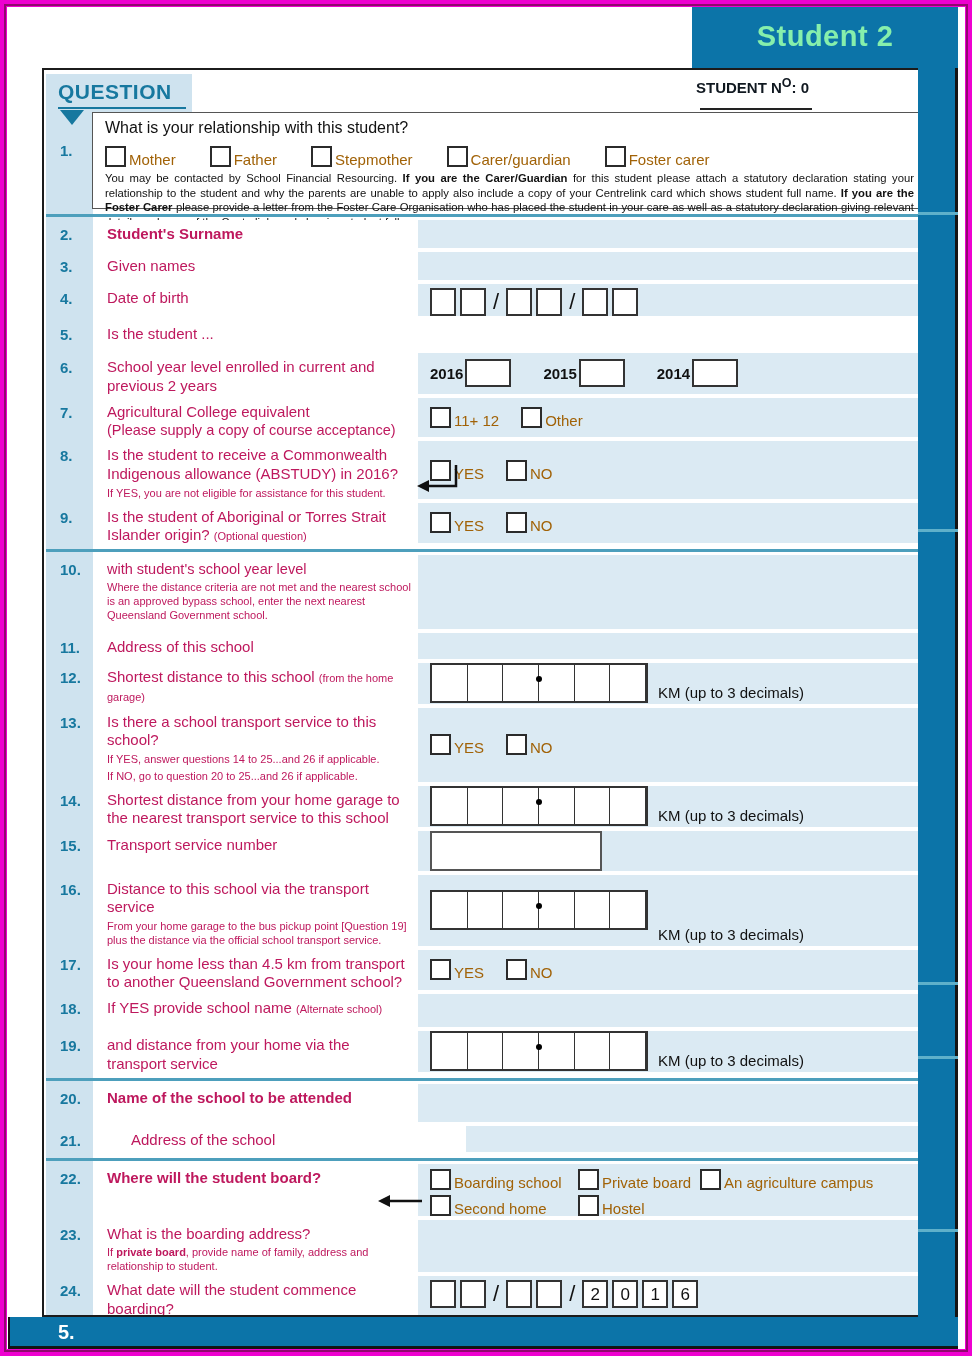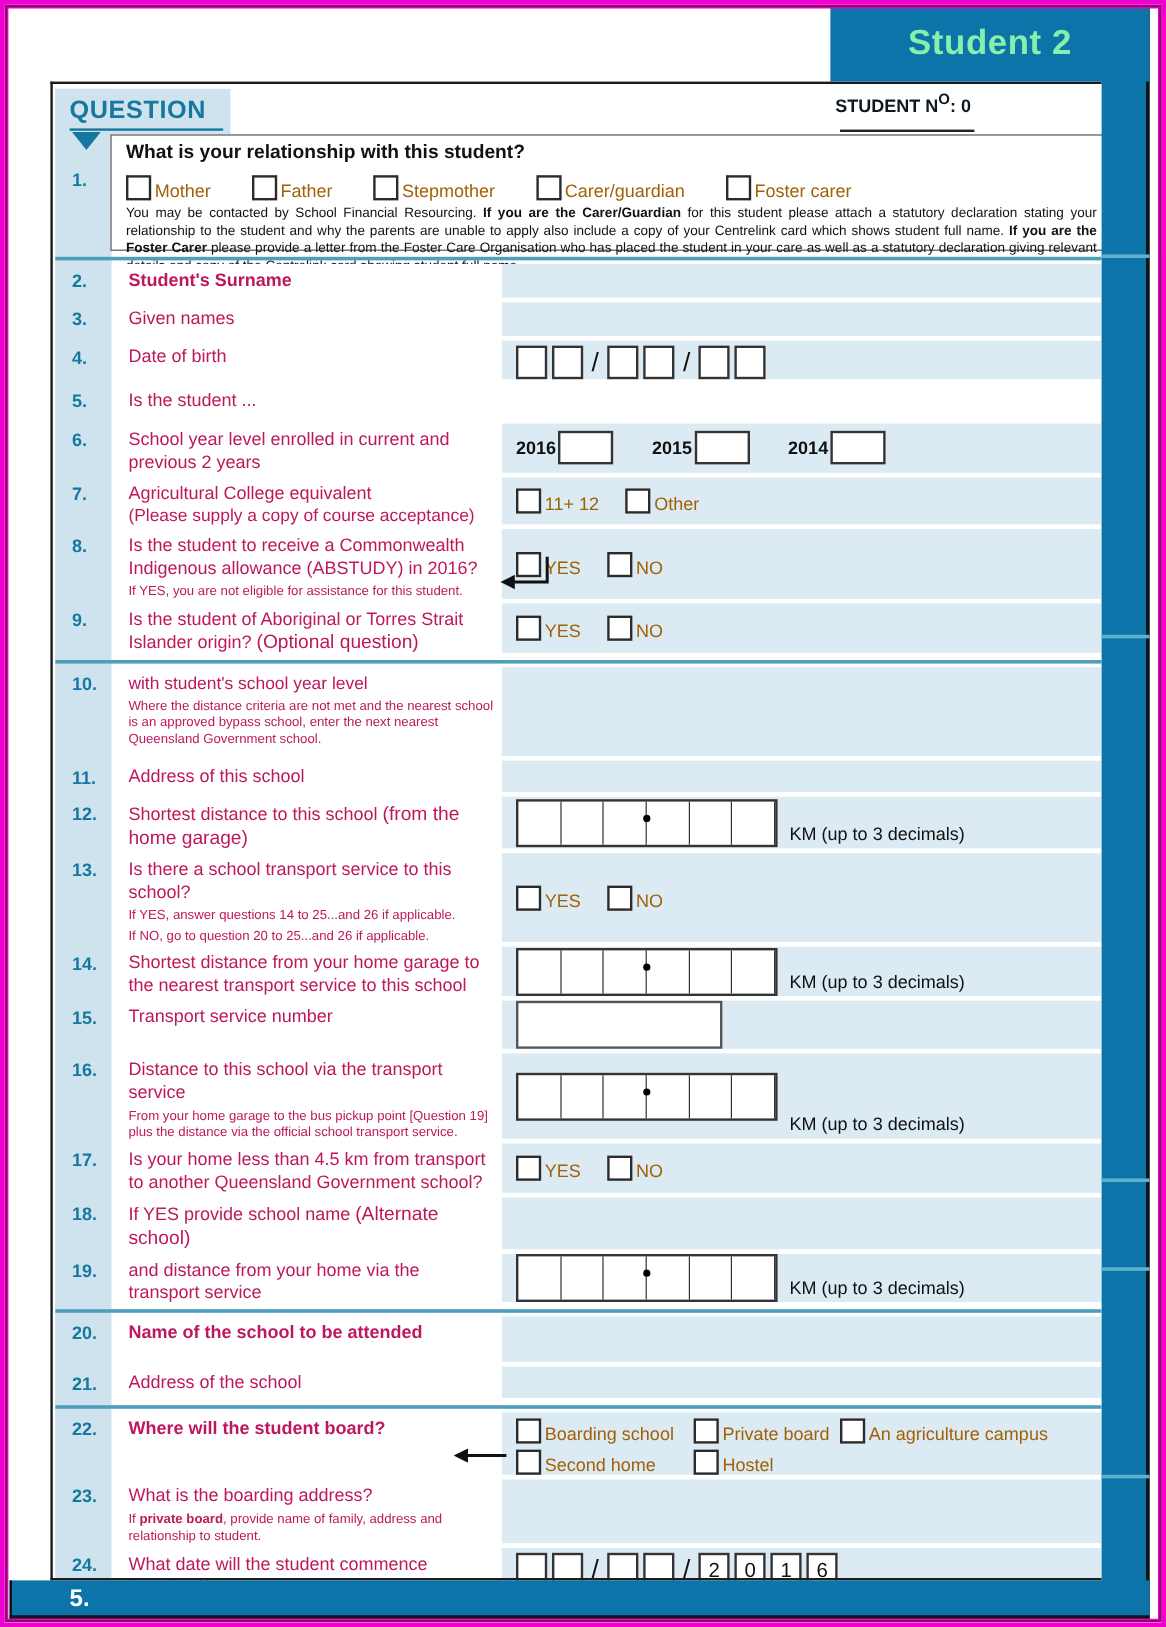--- a/index.html
+++ b/index.html
@@ -25,38 +25,38 @@
   #question-block .qword{display:inline-block; font-size:21px; font-weight:bold; color:var(--tealtxt);
     letter-spacing:0.5px; border-bottom:2px solid var(--tealtxt); padding:0 14px 3px 0;}
   #question-block .tri{width:0; height:0; border-left:12px solid transparent; border-right:12px solid transparent;
     border-top:15px solid var(--tealtxt); margin:1px 0 0 2px;}
   #student-no{position:absolute; left:696px; top:76px; width:214px; font-size:15px; font-weight:bold; color:#101820;}
   .sn-line{display:inline-block; width:112px; height:13px; border-bottom:2px solid #222; margin-left:4px;}
   #office-use{font-size:10px; font-weight:bold; color:var(--office); text-align:right; margin:3px 2px 0 0; letter-spacing:0.4px;}
   #q1-num{position:absolute; left:60px; top:142px; font-size:15px; font-weight:bold; color:var(--tealtxt); z-index:3;}
   #q1-box{position:absolute; left:92px; top:112px; width:833px; height:97px; background:#fff;
     border:1px solid #555; z-index:2; padding:6px 10px 4px 12px;}
-  #q1-title{font-size:16px; font-weight:bold; color:#111; margin-bottom:4px;}
+  #q1-title{font-size:16px; font-weight:normal; color:#111; margin-bottom:4px;}
   #q1-opts{display:flex; gap:34px; align-items:flex-end; height:26px;}
   .cb-item{display:flex; align-items:flex-end; gap:3px; font-size:15px; color:#a16207; line-height:1;}
   .cb{width:21px; height:21px; background:#fff; border:2px solid #2b2b2b; flex:none;}
   #q1-fine{font-size:11.3px; color:#111; line-height:1.3; text-align:justify; margin-top:4px;}
   #rows{position:absolute; left:46px; top:212px; width:872px; height:1105px; overflow:hidden; z-index:2;}
   .sep{height:3px; background:var(--sep); margin:2px 0 3px;}
   .row{display:flex; align-items:stretch;}
   .c-num{width:47px; flex:none; background:var(--lb2); color:var(--tealtxt); font-weight:bold; font-size:15px;
     padding:6px 0 0 14px;}
   .c-txt{width:325px; flex:none; background:#fff; padding:5px 6px 2px 14px; position:relative; color:#be185d;}
   .c-ans{flex:1; background:var(--lb1); border-bottom:4px solid #fff; padding-left:12px;
     display:flex; align-items:center; gap:6px; color:#111;}
   .c-ans.top{align-items:flex-start; padding-top:4px;}
   .c-ans.block{display:block; padding-top:5px;}
   .t{font-size:15px; line-height:1.25;}
   .t b{font-weight:bold;}
-  .t .small{font-size:16px;}
+  .t .small{font-size:11px;}
   .t2{font-size:14.5px; line-height:1.25;}
   .note{font-size:11px; line-height:1.25; margin-top:3px;}
   .note b{font-weight:bold;}
   .arrow-abs{position:absolute;}
   .yesno{display:flex; align-items:flex-end; gap:22px;}
   .boxrow{display:flex; align-items:center; gap:4px;}
   .box{width:26px; height:28px; background:#fff; border:2px solid #333; flex:none;
     text-align:center; font-size:17px; line-height:25px;}
   .slash{font-size:22px; margin:0 3px; color:#111;}
   .dist6{display:flex; width:218px; height:40px; background:#fff; border:2px solid #333; position:relative; flex:none;}
@@ -386,21 +386,21 @@
         </div>
       </div>
       <div class="sep"></div>
       <div class="row" style="min-height: 42px;">
         <div class="c-num">20.</div>
         <div class="c-txt">
           <div class="t"><b>Name of the school to be attended</b></div>
         </div>
         <div class="c-ans"></div>
       </div>
-      <div class="row" style="min-height: 30px;">
+      <div class="row" style="min-height: 30px; gap: 24px;">
         <div class="c-num">21.</div>
         <div class="c-txt">
           <div class="t">Address of the school</div>
         </div>
         <div class="c-ans"></div>
       </div>
       <div class="sep"></div>
       <div class="row" style="min-height: 54px;">
         <div class="c-num">22.</div>
         <div class="c-txt">

